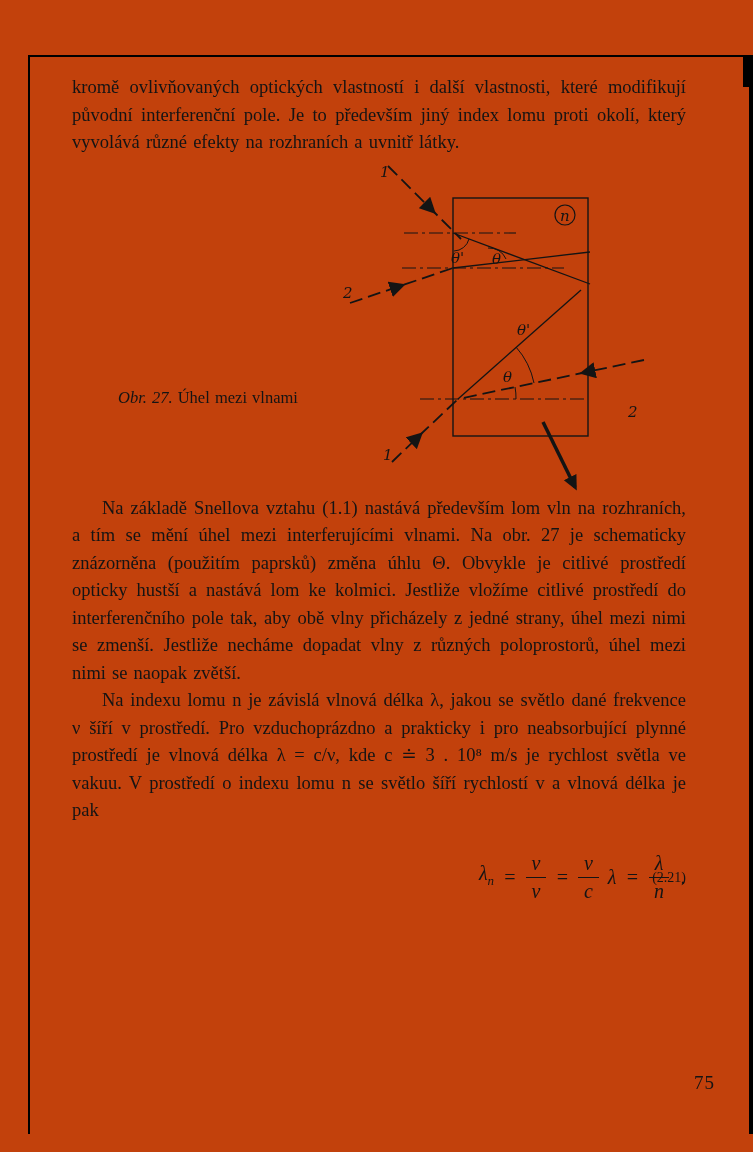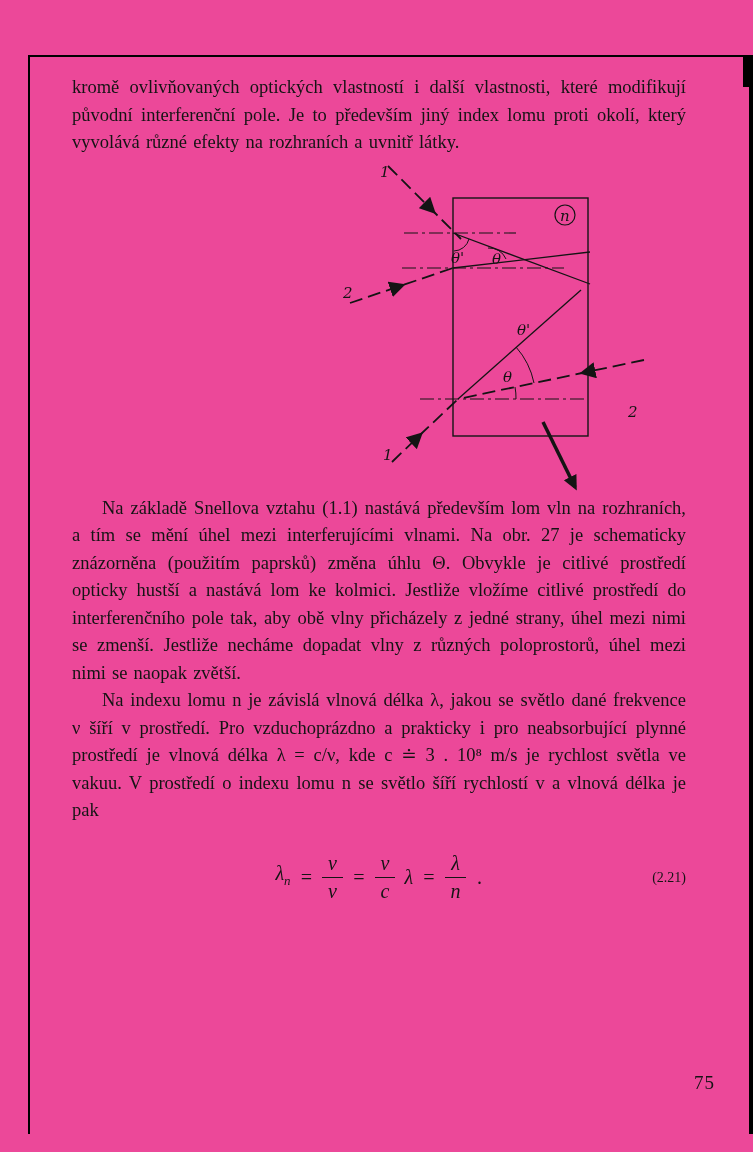--- a/index.html
+++ b/index.html
@@ -1,20 +1,20 @@
 <!DOCTYPE html>
 <html><head>
 <meta charset="utf-8">
 <style>
   html,body { margin:0; padding:0; background:#e8e8e8; }
   .page {
     position:relative;
     width:753px; height:1152px;
     margin:0 auto;
-    background:#ec4899;
+    background:#c2410c;
     overflow:hidden;
     font-family:"Liberation Serif","DejaVu Serif",serif;
     color:#141414;
   }
   
   .frame {
     position:absolute; left:28px; top:55px; right:0; height:1077px;
     border-top:2px solid #000;
     border-left:2px solid #000;
     border-right:4px solid #000;
@@ -38,21 +38,21 @@
   .fig-svg text { font-family:"DejaVu Serif",serif; font-style:italic; font-size:15px; fill:#141414; }
   .fig-caption {
     position:absolute; left:10px; top:222px; width:252px;
     text-align:center; font-size:16.5px; line-height:25px; word-spacing:1px;
   }
   .fig-caption i { margin-right:5px; }
 
   
   .equation {
     position:relative; margin:22px 0 18px 0; height:62px;
-    display:flex; justify-content:center; align-items:center; gap:9px;
+    display:flex; justify-content:flex-end; align-items:center; gap:9px;
     font-size:20px; font-style:italic;
   }
   .equation sub { font-size:13px; font-style:italic; }
   .frac { display:inline-flex; flex-direction:column; align-items:center; line-height:1.15; }
   .frac .num { padding:0 6px 2px; border-bottom:1.5px solid #141414; }
   .frac .den { padding:2px 6px 0; }
   .eq-dot { margin-left:2px; }
   .eq-tag { position:absolute; right:0; top:50%; transform:translateY(-50%); font-style:normal; font-size:14px; }
 
   .page-number {
@@ -117,20 +117,23 @@
 
         <path d="M206,220 A 78 78 0 0 0 188,184" fill="none" stroke="#141414" stroke-width="1"></path>
         <text x="189" y="172">θ'</text>
         <path d="M188,236 A 58 58 0 0 0 187,224" fill="none" stroke="#141414" stroke-width="1"></path>
         <text x="175" y="219">θ</text>
 
         <path d="M215,259 L247,324" fill="none" stroke="#141414" stroke-width="3.5" marker-end="url(#arrB)"></path>
       </svg>
 
       <div class="fig-caption">
+        <div>
+          <i>Obr. 27.</i><span>Úhel mezi vlnami</span>
+        </div>
       </div>
     </div>
 
     <p class="indent">Na základě Snellova vztahu (1.1) nastává především lom vln na rozhraních, a tím se mění úhel mezi interferujícími vlnami. Na obr. 27 je schematicky znázorněna (použitím paprsků) změna úhlu Θ. Obvykle je citlivé prostředí opticky hustší a nastává lom ke kolmici. Jestliže vložíme citlivé prostředí do interferenčního pole tak, aby obě vlny přicházely z jedné strany, úhel mezi nimi se zmenší. Jestliže necháme dopadat vlny z různých poloprostorů, úhel mezi nimi se naopak zvětší.</p>
     <p class="indent">Na indexu lomu n je závislá vlnová délka λ, jakou se světlo dané frekvence ν šíří v prostředí. Pro vzduchoprázdno a prakticky i pro neabsorbující plynné prostředí je vlnová délka λ = c/ν, kde c ≐ 3 . 10⁸ m/s je rychlost světla ve vakuu. V prostředí o indexu lomu n se světlo šíří rychlostí v a vlnová délka je pak</p>
 
     <div class="equation">
       <span><span>λ</span><sub>n</sub></span>
       <span>=</span>
       <span class="frac">

